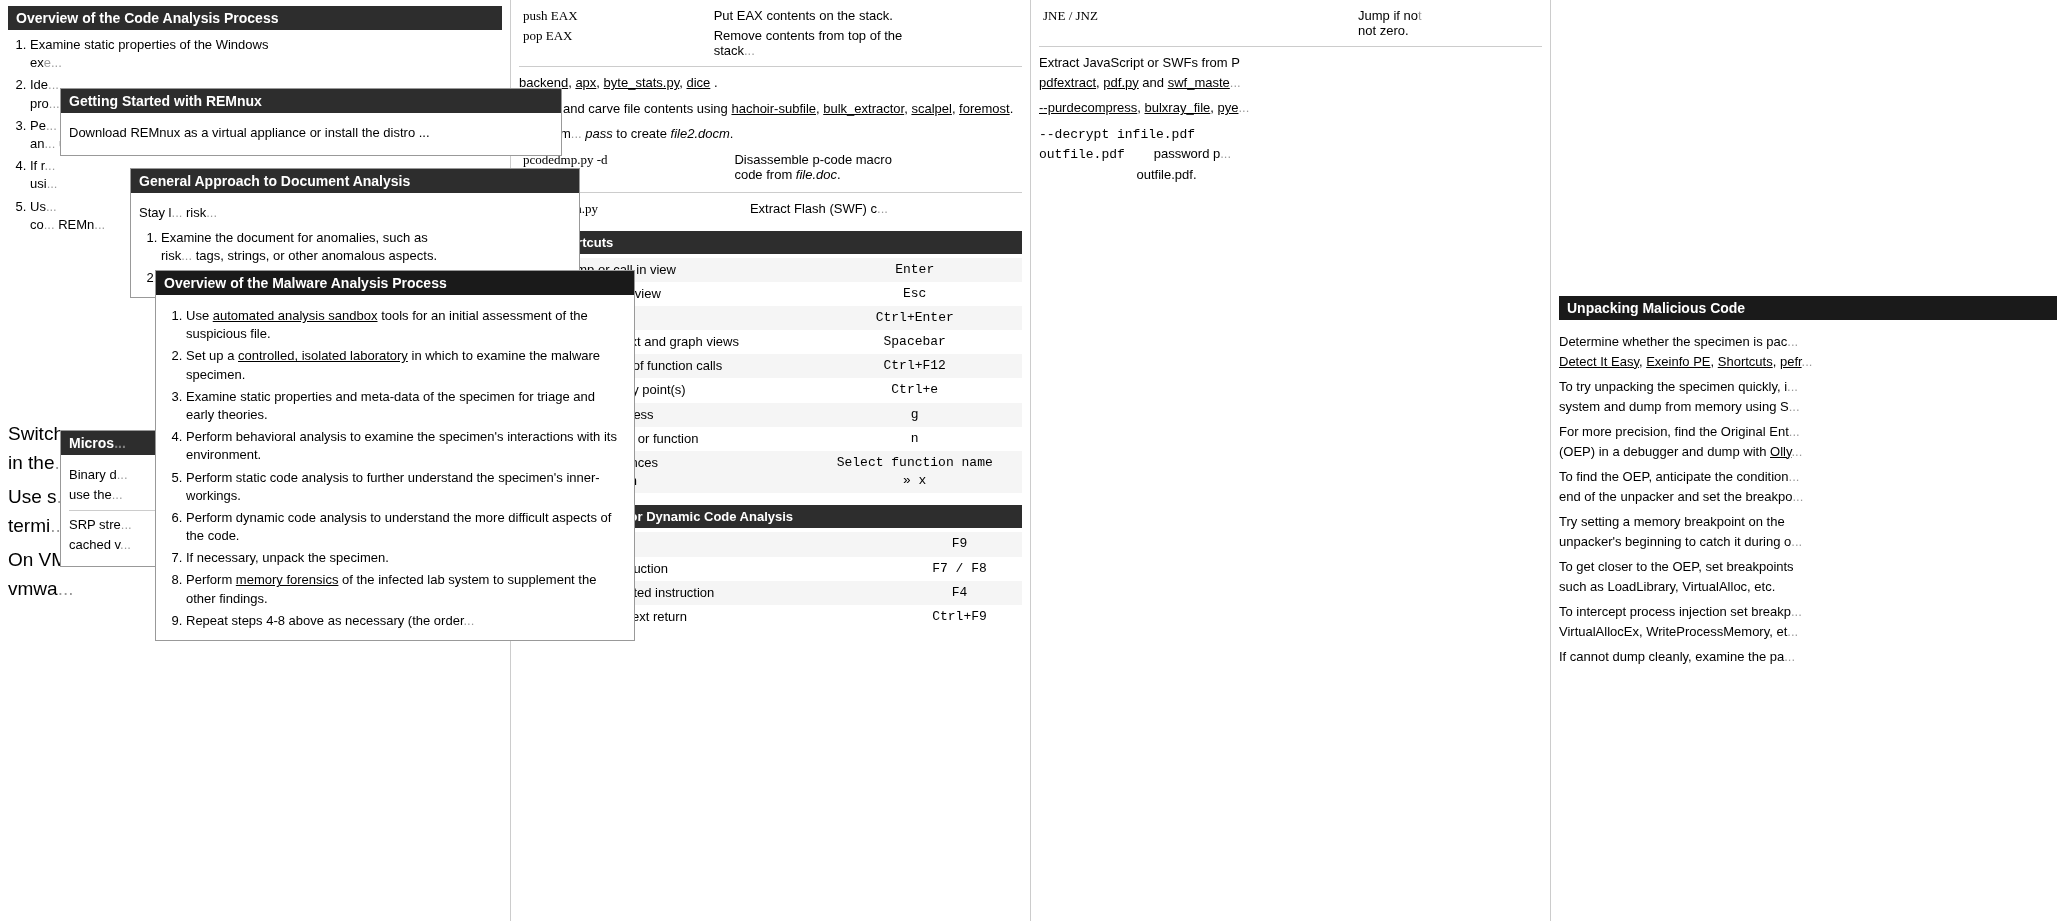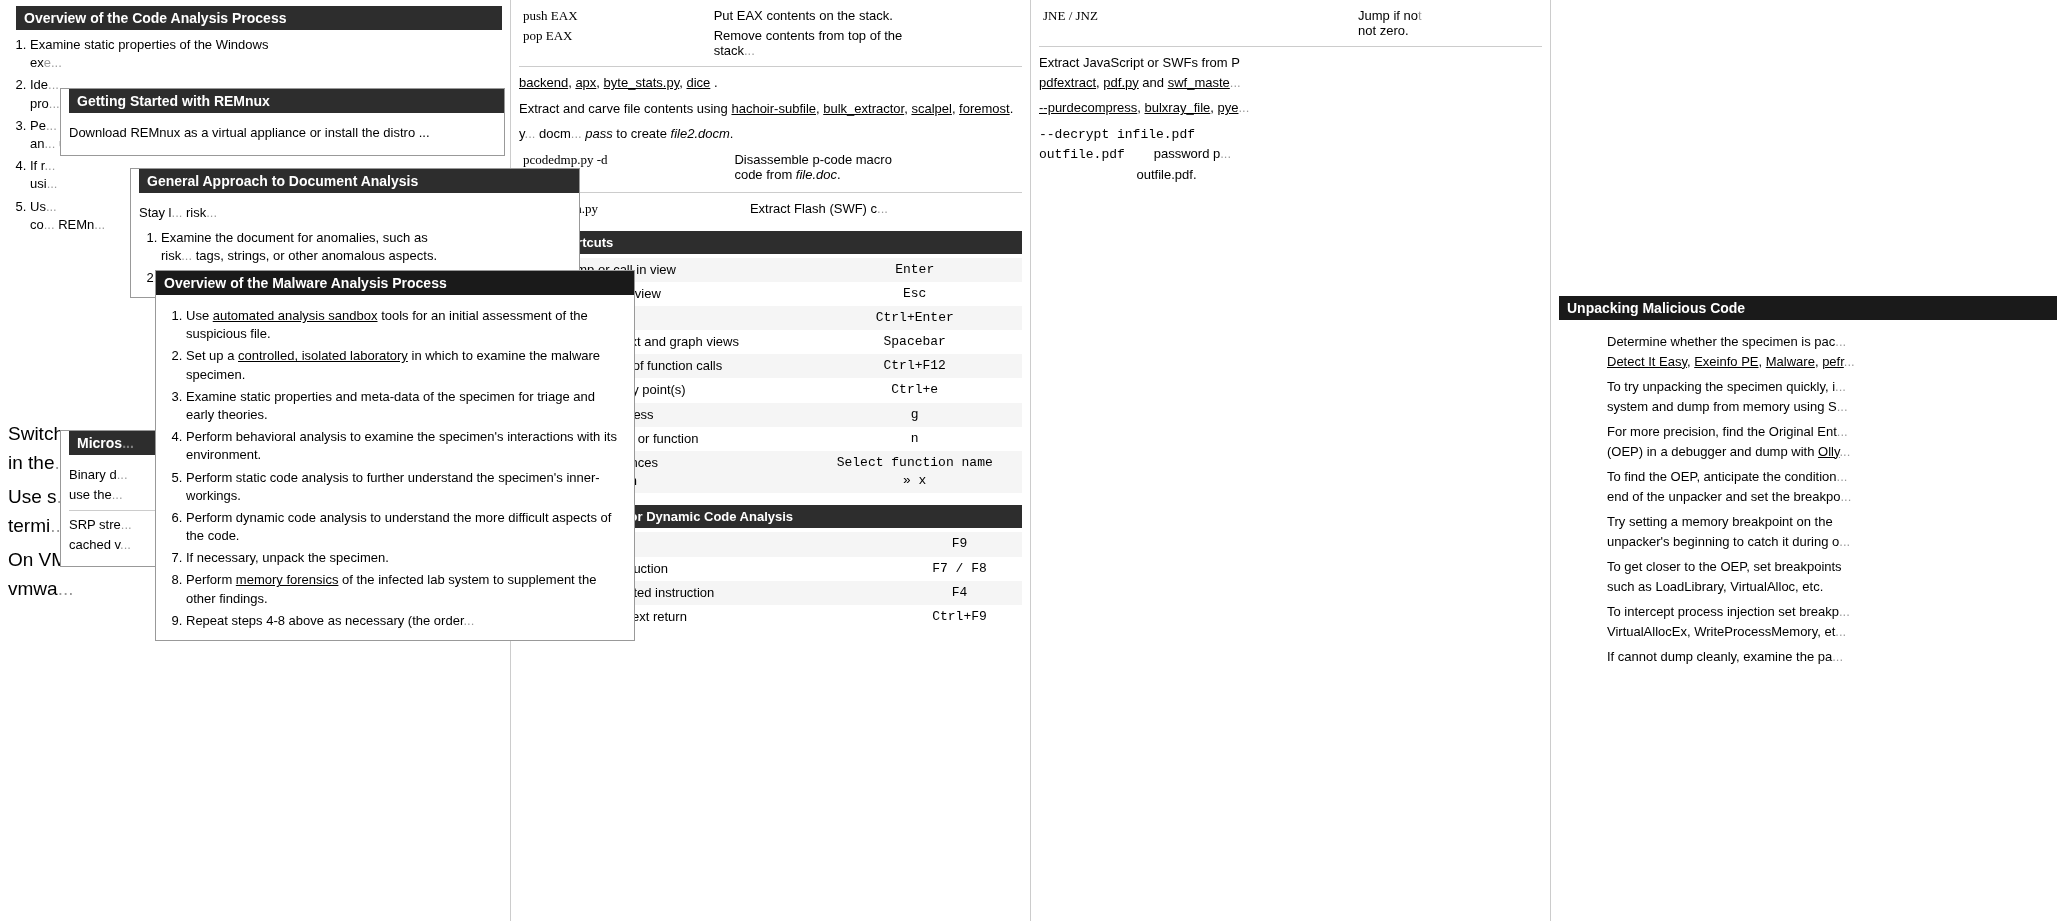--- a/index.html
+++ b/index.html
@@ -26,21 +26,20 @@
     .col4 { width: 515px; position: relative; padding: 6px 8px; border-left: 1px solid #ccc; }
 
     
     .section-header {
       background: #2d2d2d;
       color: #fff;
       font-weight: bold;
       font-size: 14px;
       padding: 4px 8px;
       margin-bottom: 6px;
-      margin-left: 8px;
     }
     .section-header-dark {
       background: #1a1a1a;
       color: #fff;
       font-weight: bold;
       font-size: 14px;
       padding: 4px 8px;
       margin-bottom: 6px;
     }
 
@@ -123,21 +122,21 @@
       <span>Overview of the Code Analysis Process</span>
     </div>
     <ol>
       <li>Examine static properties of the Windows<br>ex<span style="opacity:0.4">e...</span></li>
       <li>Ide<span style="opacity:0.4">...</span><br>pro<span style="opacity:0.4">...</span></li>
       <li>Pe<span style="opacity:0.4">...</span><br>an<span style="opacity:0.4">...</span> user "<span style="opacity:0.4">...</span>"</li>
       <li>If r<span style="opacity:0.4">...</span><br>usi<span style="opacity:0.4">...</span></li>
       <li>Us<span style="opacity:0.4">...</span><br>co<span style="opacity:0.4">...</span> REMn<span style="opacity:0.4">...</span></li>
     </ol>
 
-    <div class="overlay-panel" style="top: 88px; left: 60px; width: 445px;">
+    <div class="overlay-panel" style="top: 88px; left: 60px; width: 502px;">
       <div class="section-header">
         <span>Getting Started with REMnux</span>
       </div>
       <div class="overlay-panel-content">
         <p>Download REMnux as a virtual appliance or install the distro ...</p>
       </div>
     </div>
 
     <div class="overlay-panel" style="top: 168px; left: 130px; width: 450px;">
       <div class="section-header">
@@ -326,23 +325,23 @@
       <span class="mono">outfile.pdf</span>&nbsp;&nbsp;&nbsp;&nbsp;&nbsp;&nbsp;&nbsp;&nbsp;password p<span style="opacity:0.4">...</span><br>
       &nbsp;&nbsp;&nbsp;&nbsp;&nbsp;&nbsp;&nbsp;&nbsp;&nbsp;&nbsp;&nbsp;&nbsp;&nbsp;&nbsp;&nbsp;&nbsp;&nbsp;&nbsp;&nbsp;&nbsp;&nbsp;&nbsp;&nbsp;&nbsp;&nbsp;&nbsp;&nbsp;outfile.pdf.
     </p>
   </div>
 
   <div class="col4">
     <div style="margin-top: 290px;">
       <div class="section-header-dark">
         <span>Unpacking Malicious Code</span>
       </div>
-      <div style="padding: 6px 0; margin-left: 48px;">
+      <div style="padding: 6px 0;">
         <p>Determine whether the specimen is pac<span style="opacity:0.4">...</span><br>
-          <span class="underline">Detect It Easy</span>, <span class="underline">Exeinfo PE</span>, <span class="underline">Malware</span>, <span class="underline">pefr</span><span style="opacity:0.4">...</span>
+          <span class="underline">Detect It Easy</span>, <span class="underline">Exeinfo PE</span>, <span class="underline">Shortcuts</span>, <span class="underline">pefr</span><span style="opacity:0.4">...</span>
         </p>
         <p>To try unpacking the specimen quickly, i<span style="opacity:0.4">...</span><br>
           system and dump from memory using S<span style="opacity:0.4">...</span>
         </p>
         <p>For more precision, find the Original Ent<span style="opacity:0.4">...</span><br>
           (OEP) in a debugger and dump with <span class="underline">Olly</span><span style="opacity:0.4">...</span>
         </p>
         <p>To find the OEP, anticipate the condition<span style="opacity:0.4">...</span><br>
           end of the unpacker and set the breakpo<span style="opacity:0.4">...</span>
         </p>

